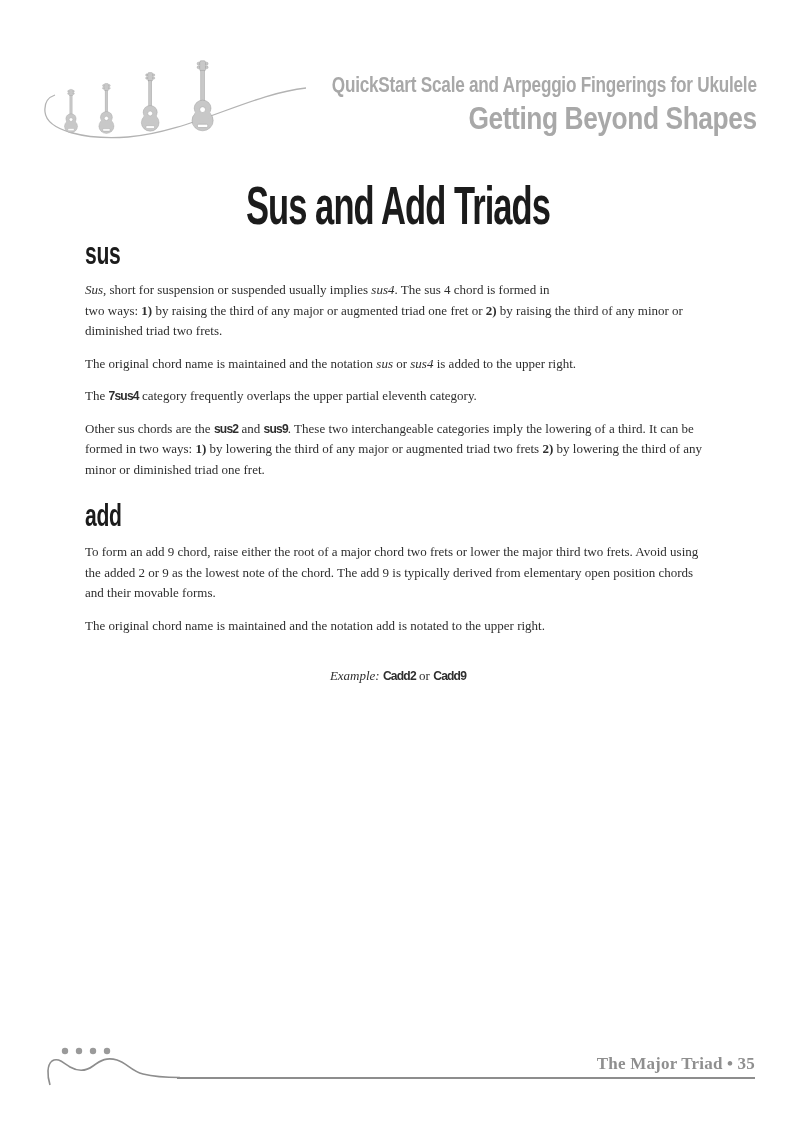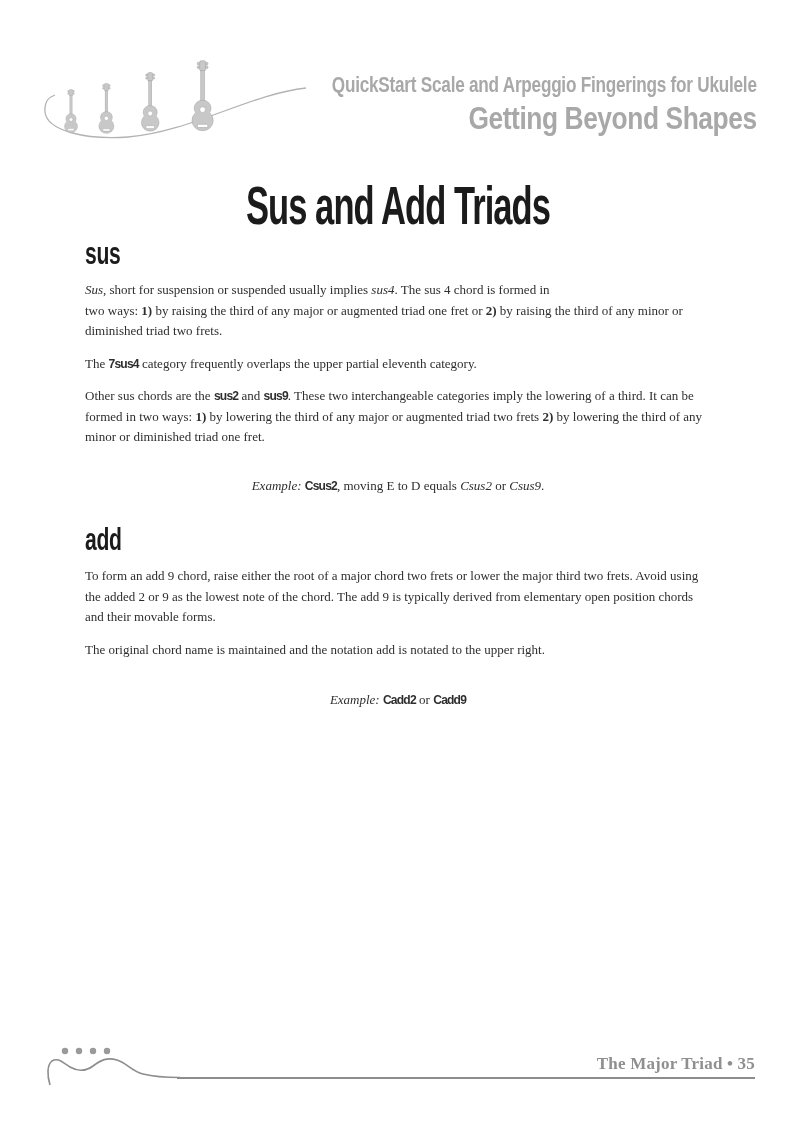--- a/index.html
+++ b/index.html
@@ -76,23 +76,23 @@
       <div class="header-line1">QuickStart Scale and Arpeggio Fingerings for Ukulele</div>
       <div class="header-line2">Getting Beyond Shapes</div>
     </div>
   </header>
 
   <main>
     <h1>Sus and Add Triads</h1>
 
     <h2>sus</h2>
     <p class="body-p"><span class="run-italic">Sus</span><span class="run-normal">, short for suspension or suspended usually implies </span><span class="run-italic">sus4</span><span class="run-normal">. The sus 4 chord is formed in</span><br><span class="run-normal">two ways: </span><span class="run-bold">1)</span><span class="run-normal"> by raising the third of any major or augmented triad one fret or </span><span class="run-bold">2)</span><span class="run-normal"> by raising the third of any minor or diminished triad two frets.</span></p>
+    <p class="body-p"><span class="run-normal">The original chord name is maintained and the notation </span><span class="run-italic">sus</span><span class="run-normal"> or </span><span class="run-italic">sus4</span><span class="run-normal"> is added to the upper right.</span></p>
     <p class="body-p"><span class="run-normal">The </span><span class="run-chord">7sus4</span><span class="run-normal"> category frequently overlaps the upper partial eleventh category.</span></p>
     <p class="body-p"><span class="run-normal">Other sus chords are the </span><span class="run-chord">sus2</span><span class="run-normal"> and </span><span class="run-chord">sus9</span><span class="run-normal">. These two interchangeable categories imply the lowering of a third. It can be formed in two ways: </span><span class="run-bold">1)</span><span class="run-normal"> by lowering the third of any major or augmented triad two frets </span><span class="run-bold">2)</span><span class="run-normal"> by lowering the third of any minor or diminished triad one fret.</span></p>
-    <p class="body-p example"><span class="run-italic">Example:</span><span class="run-normal"> </span><span class="run-chord">Csus2</span><span class="run-normal">, moving E to D equals </span><span class="run-italic">Csus2</span><span class="run-normal"> or </span><span class="run-italic">Csus9</span><span class="run-normal">.</span></p>
 
     <h2 class="h2-add">add</h2>
     <p class="body-p"><span class="run-normal">To form an add 9 chord, raise either the root of a major chord two frets or lower the major third two frets. Avoid using the added 2 or 9 as the lowest note of the chord. The add 9 is typically derived from elementary open position chords and their movable forms.</span></p>
     <p class="body-p"><span class="run-normal">The original chord name is maintained and the notation add is notated to the upper right.</span></p>
     <p class="body-p example example-last"><span class="run-italic">Example:</span><span class="run-normal"> </span><span class="run-chord">Cadd2</span><span class="run-normal"> or </span><span class="run-chord">Cadd9</span></p>
   </main>
 
   <footer>
     <svg class="footer-art" viewBox="0 0 135 52" xmlns="http://www.w3.org/2000/svg" aria-hidden="true">
       <g>

